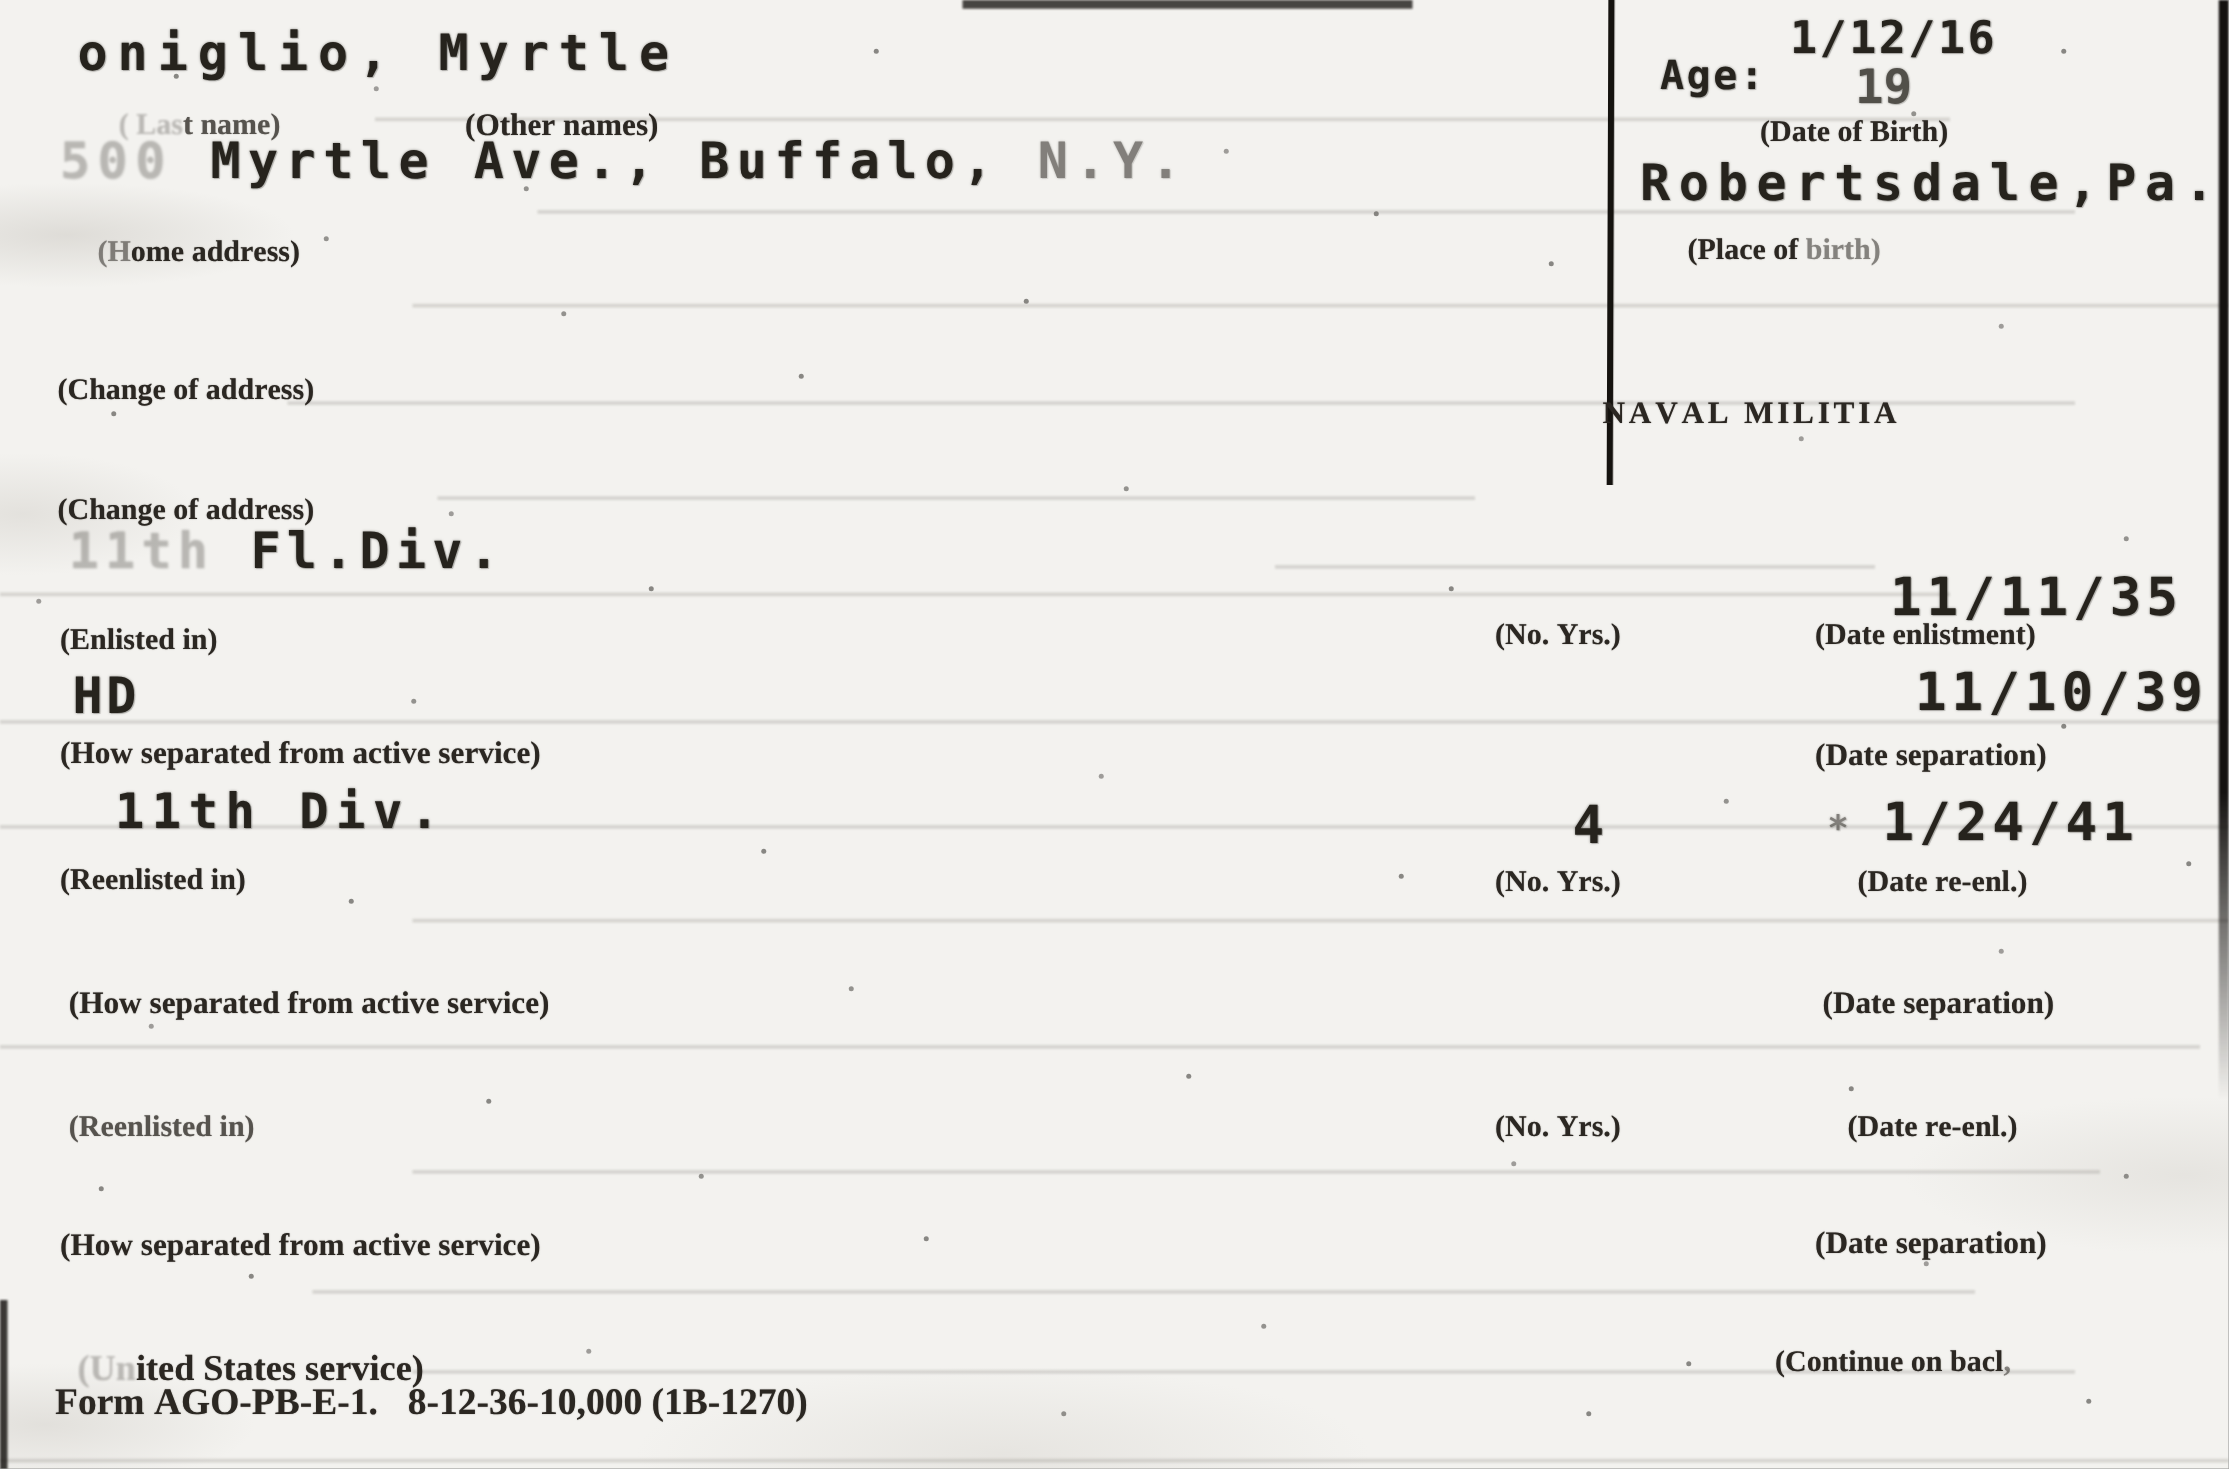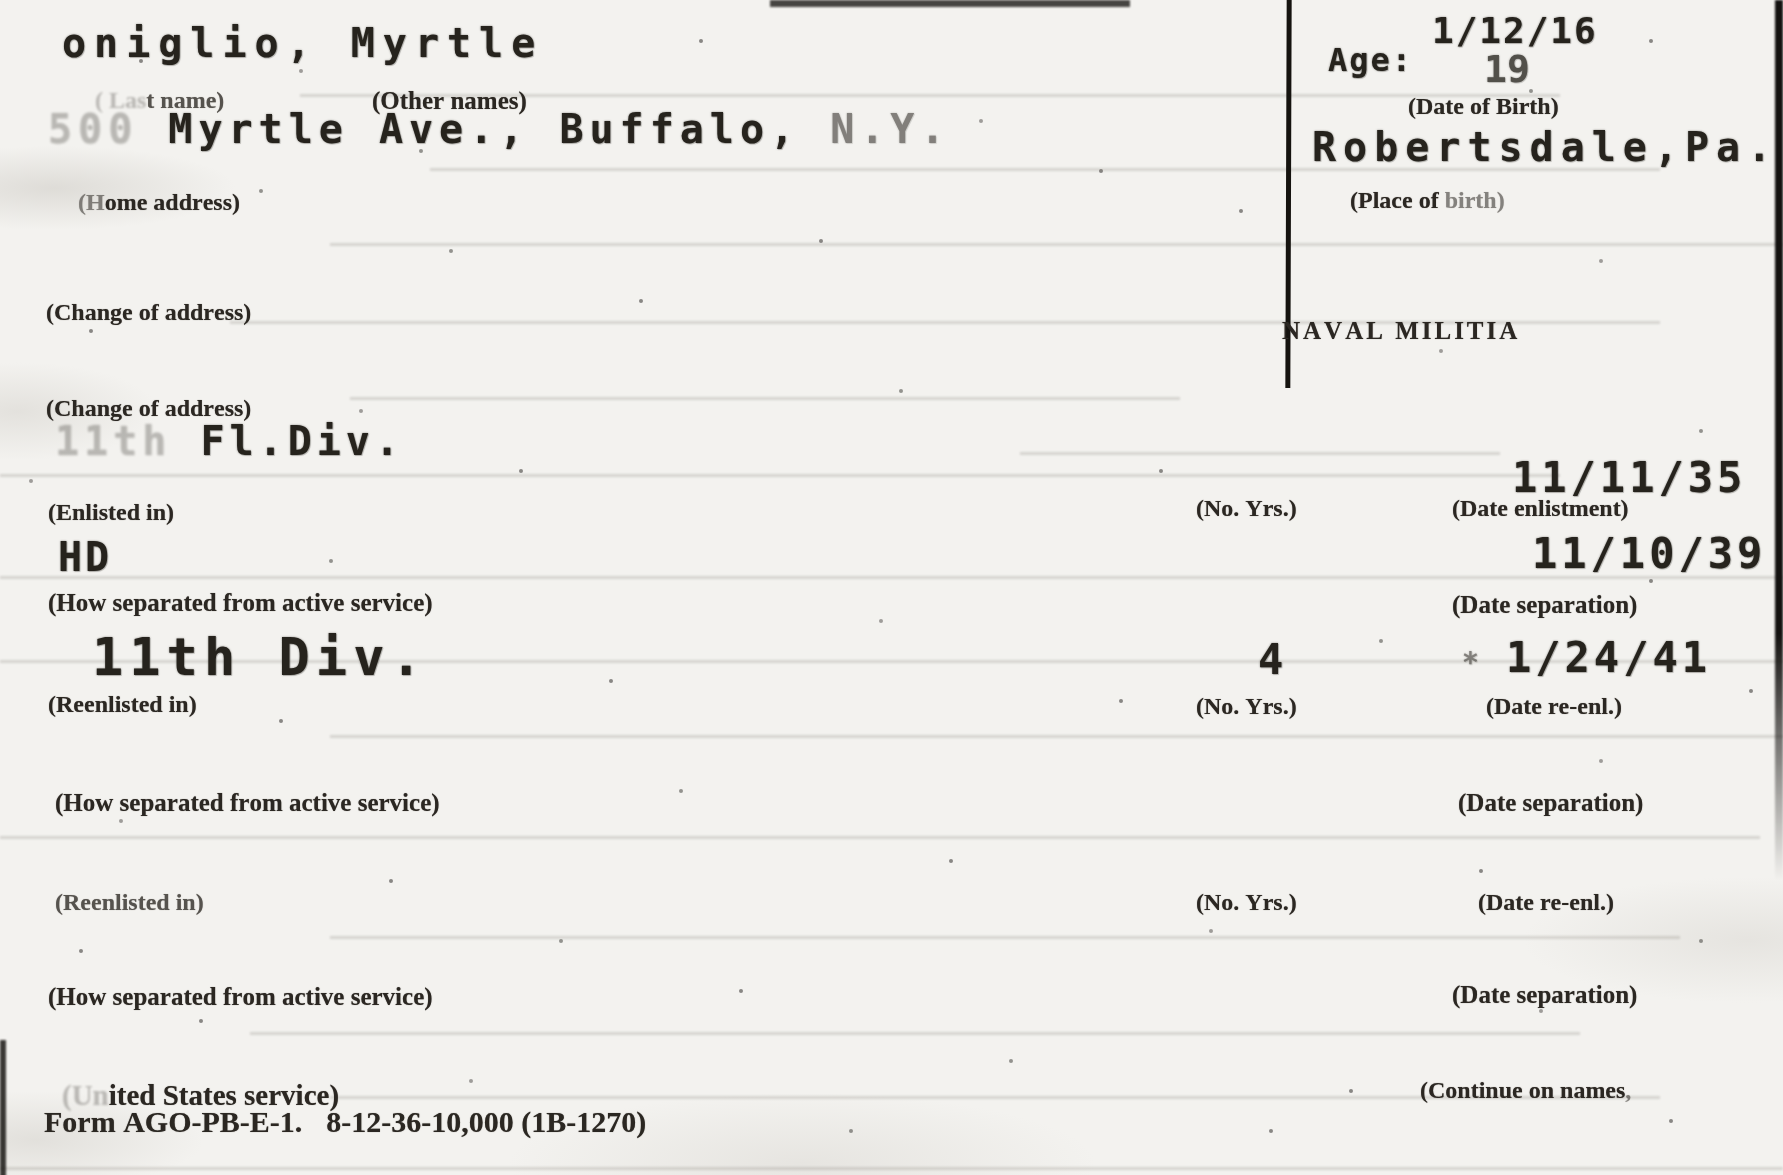--- a/index.html
+++ b/index.html
@@ -99,21 +99,21 @@
 
   <div class="pos label" style="left:46px;top:300px;font-size:24px;">(Change of address)</div>
   <div class="pos label" style="left:46px;top:396px;font-size:24px;">(Change of address)</div>
 
   <div class="pos typed" style="left:55px;top:420px;font-size:40px;letter-spacing:5px;"><span class="faded">11th</span><span> Fl.Div.</span></div>
   <div class="pos label" style="left:48px;top:500px;font-size:24px;">(Enlisted in)</div>
 
   <div class="pos typed" style="left:58px;top:536px;font-size:40px;letter-spacing:3px;">HD</div>
   <div class="pos label" style="left:48px;top:590px;font-size:25px;">(How separated from active service)</div>
 
-  <div class="pos typed" style="left:92px;top:630px;font-size:52px;letter-spacing:6px;">11th Div.</div>
+  <div class="pos typed" style="left:92px;top:630px;font-size:39px;letter-spacing:6px;">11th Div.</div>
   <div class="pos label" style="left:48px;top:692px;font-size:24px;">(Reenlisted in)</div>
 
   <div class="pos label" style="left:55px;top:790px;font-size:25px;">(How separated from active service)</div>
   <div class="pos label semi" style="left:55px;top:890px;font-size:24px;">(Reenlisted in)</div>
   <div class="pos label" style="left:48px;top:984px;font-size:25px;">(How separated from active service)</div>
 
   <div class="pos label" style="left:62px;top:1080px;font-size:29px;"><span class="faded">(Un</span><span>ited States service)</span></div>
 
   <div class="pos label" style="left:44px;top:1106px;font-size:30px;font-family:Liberation Serif, serif;"><span>Form AGO-PB-E-1.</span><span style="display:inline-block;width:24px;"></span><span>8-12-36-10,000 (1B-1270)</span></div>
 
@@ -140,15 +140,15 @@
   <div class="pos label" style="left:1196px;top:694px;font-size:24px;">(No. Yrs.)</div>
   <div class="pos label" style="left:1486px;top:694px;font-size:24px;">(Date re-enl.)</div>
 
   <div class="pos label" style="left:1458px;top:790px;font-size:25px;">(Date separation)</div>
 
   <div class="pos label" style="left:1196px;top:890px;font-size:24px;">(No. Yrs.)</div>
   <div class="pos label" style="left:1478px;top:890px;font-size:24px;"><span>(Date re-enl.)</span></div>
 
   <div class="pos label" style="left:1452px;top:982px;font-size:25px;">(Date separation)</div>
 
-  <div class="pos label" style="left:1420px;top:1078px;font-size:24px;"><span>(Continue on names</span><span class="dim">,</span></div>
+  <div class="pos label" style="left:1420px;top:1078px;font-size:24px;"><span>(Continue on bacl</span><span class="dim">,</span></div>
 
 </div>
 
 </body></html>

